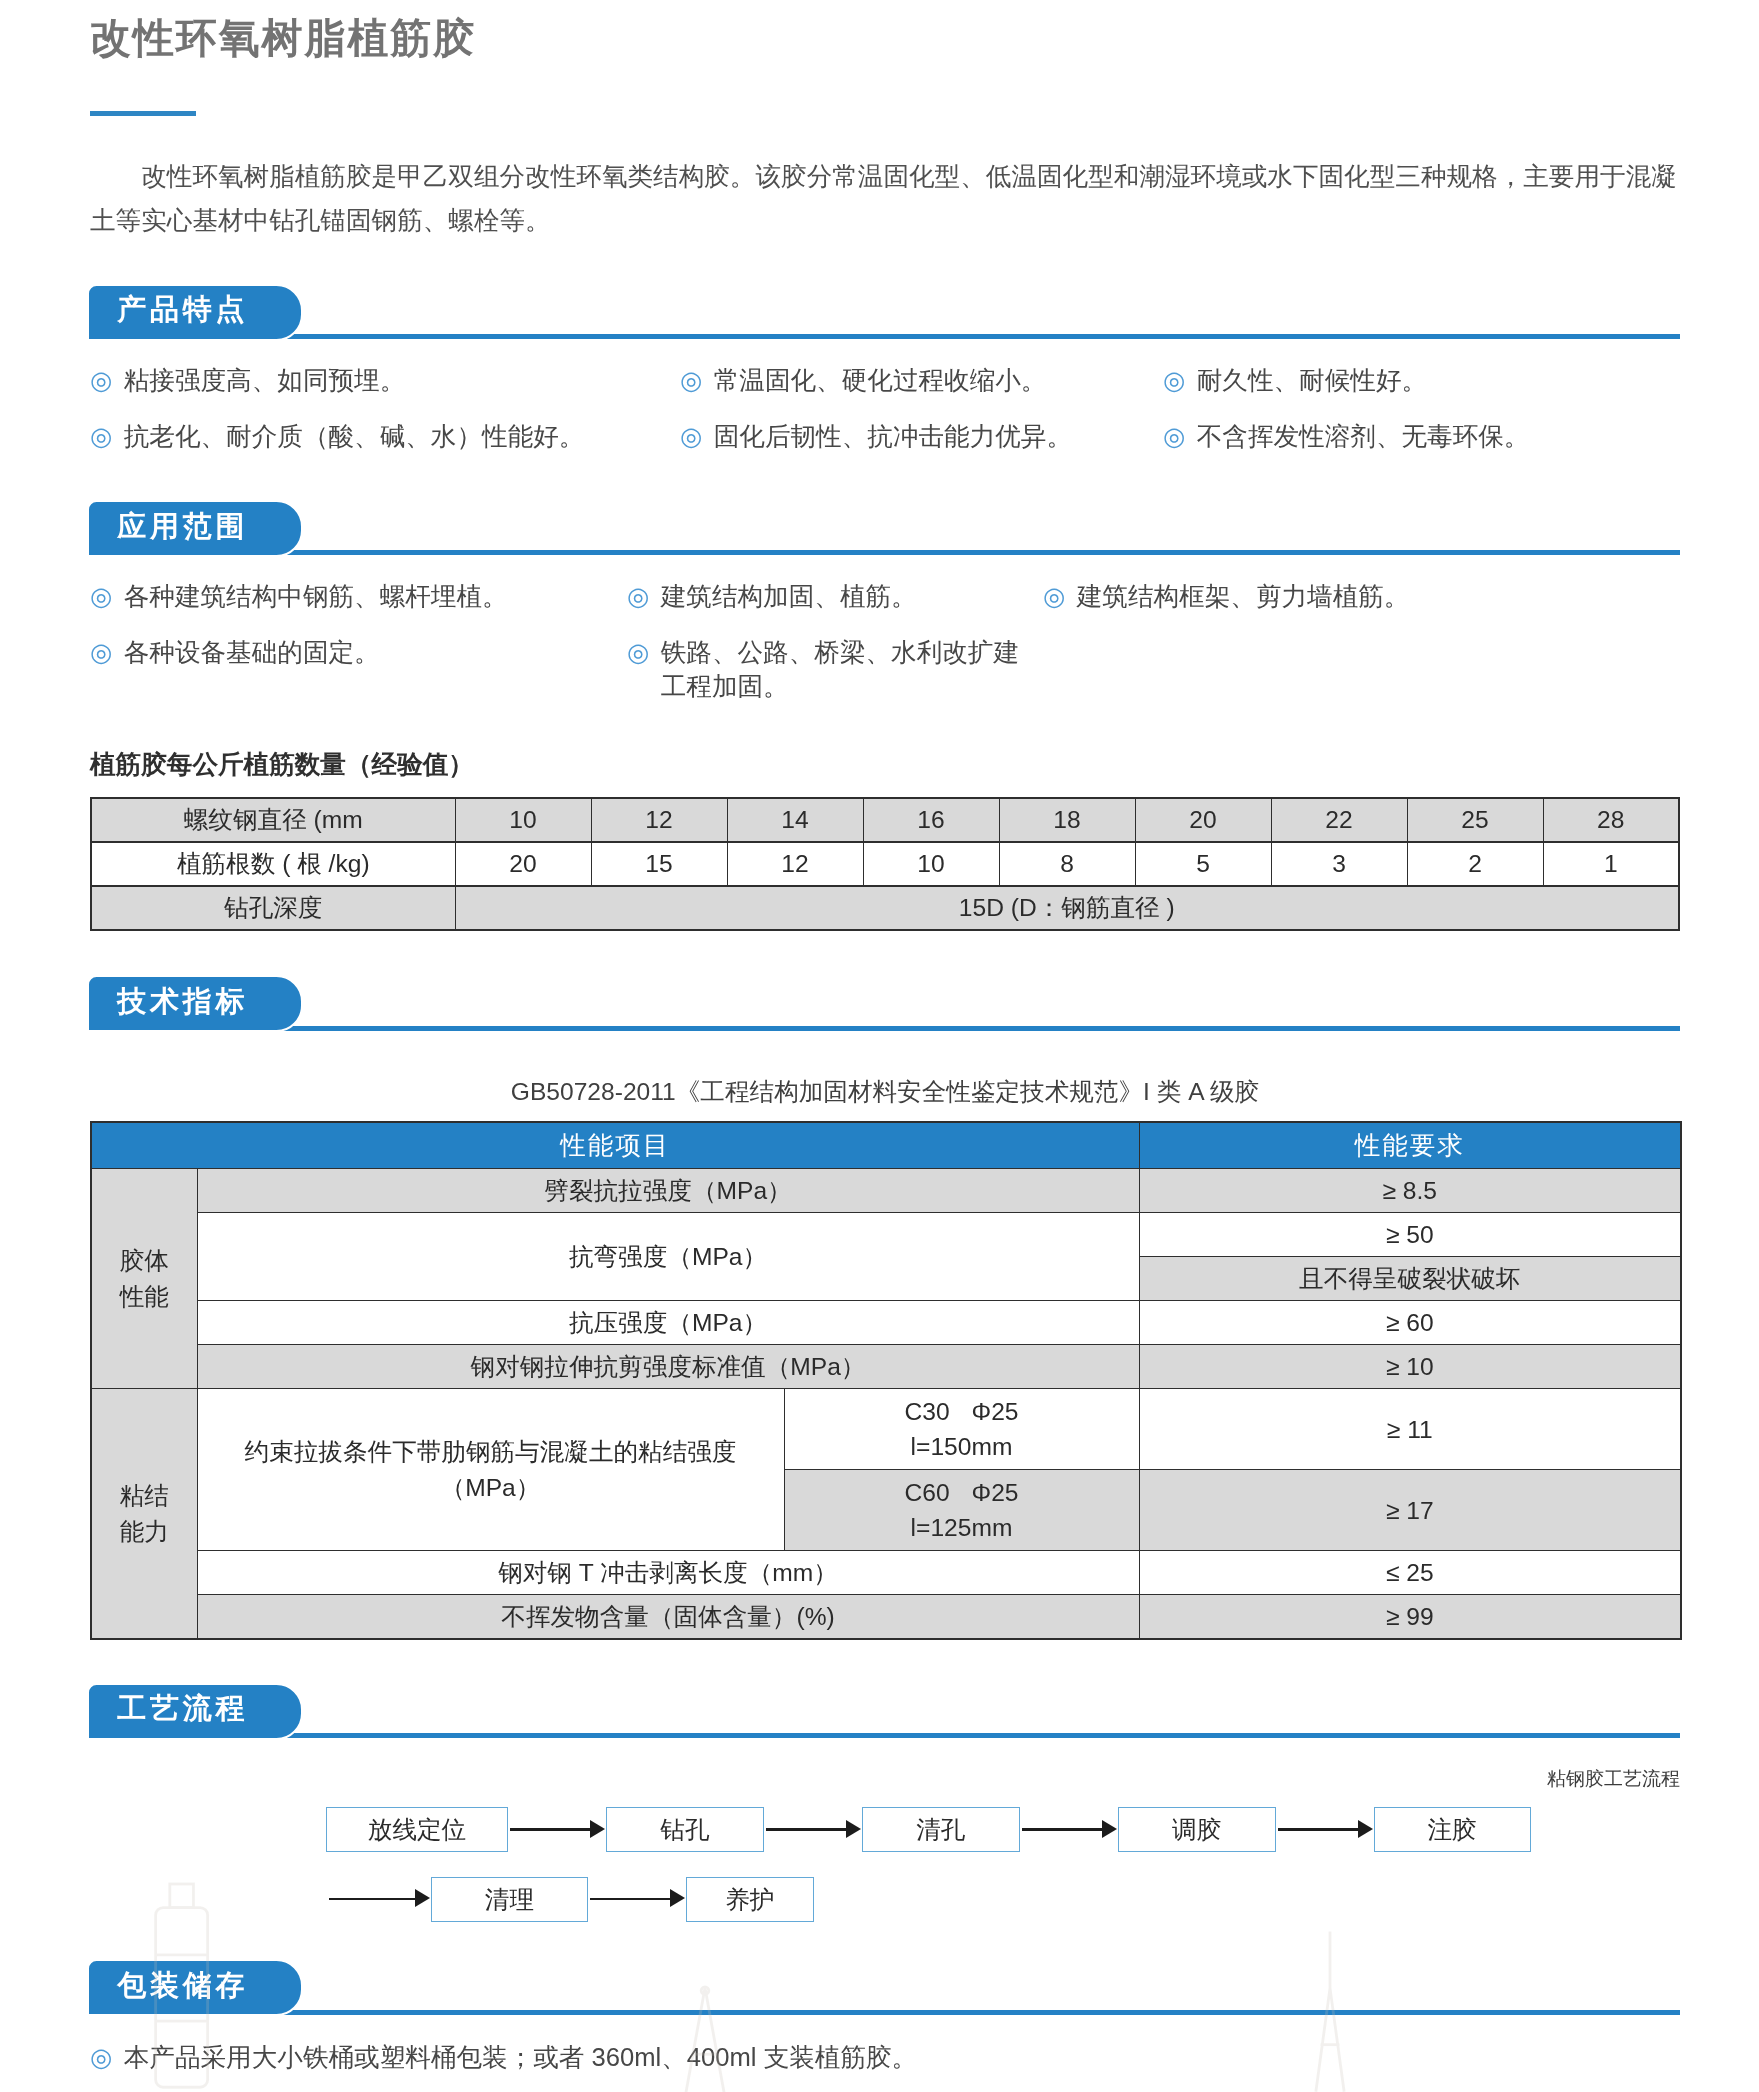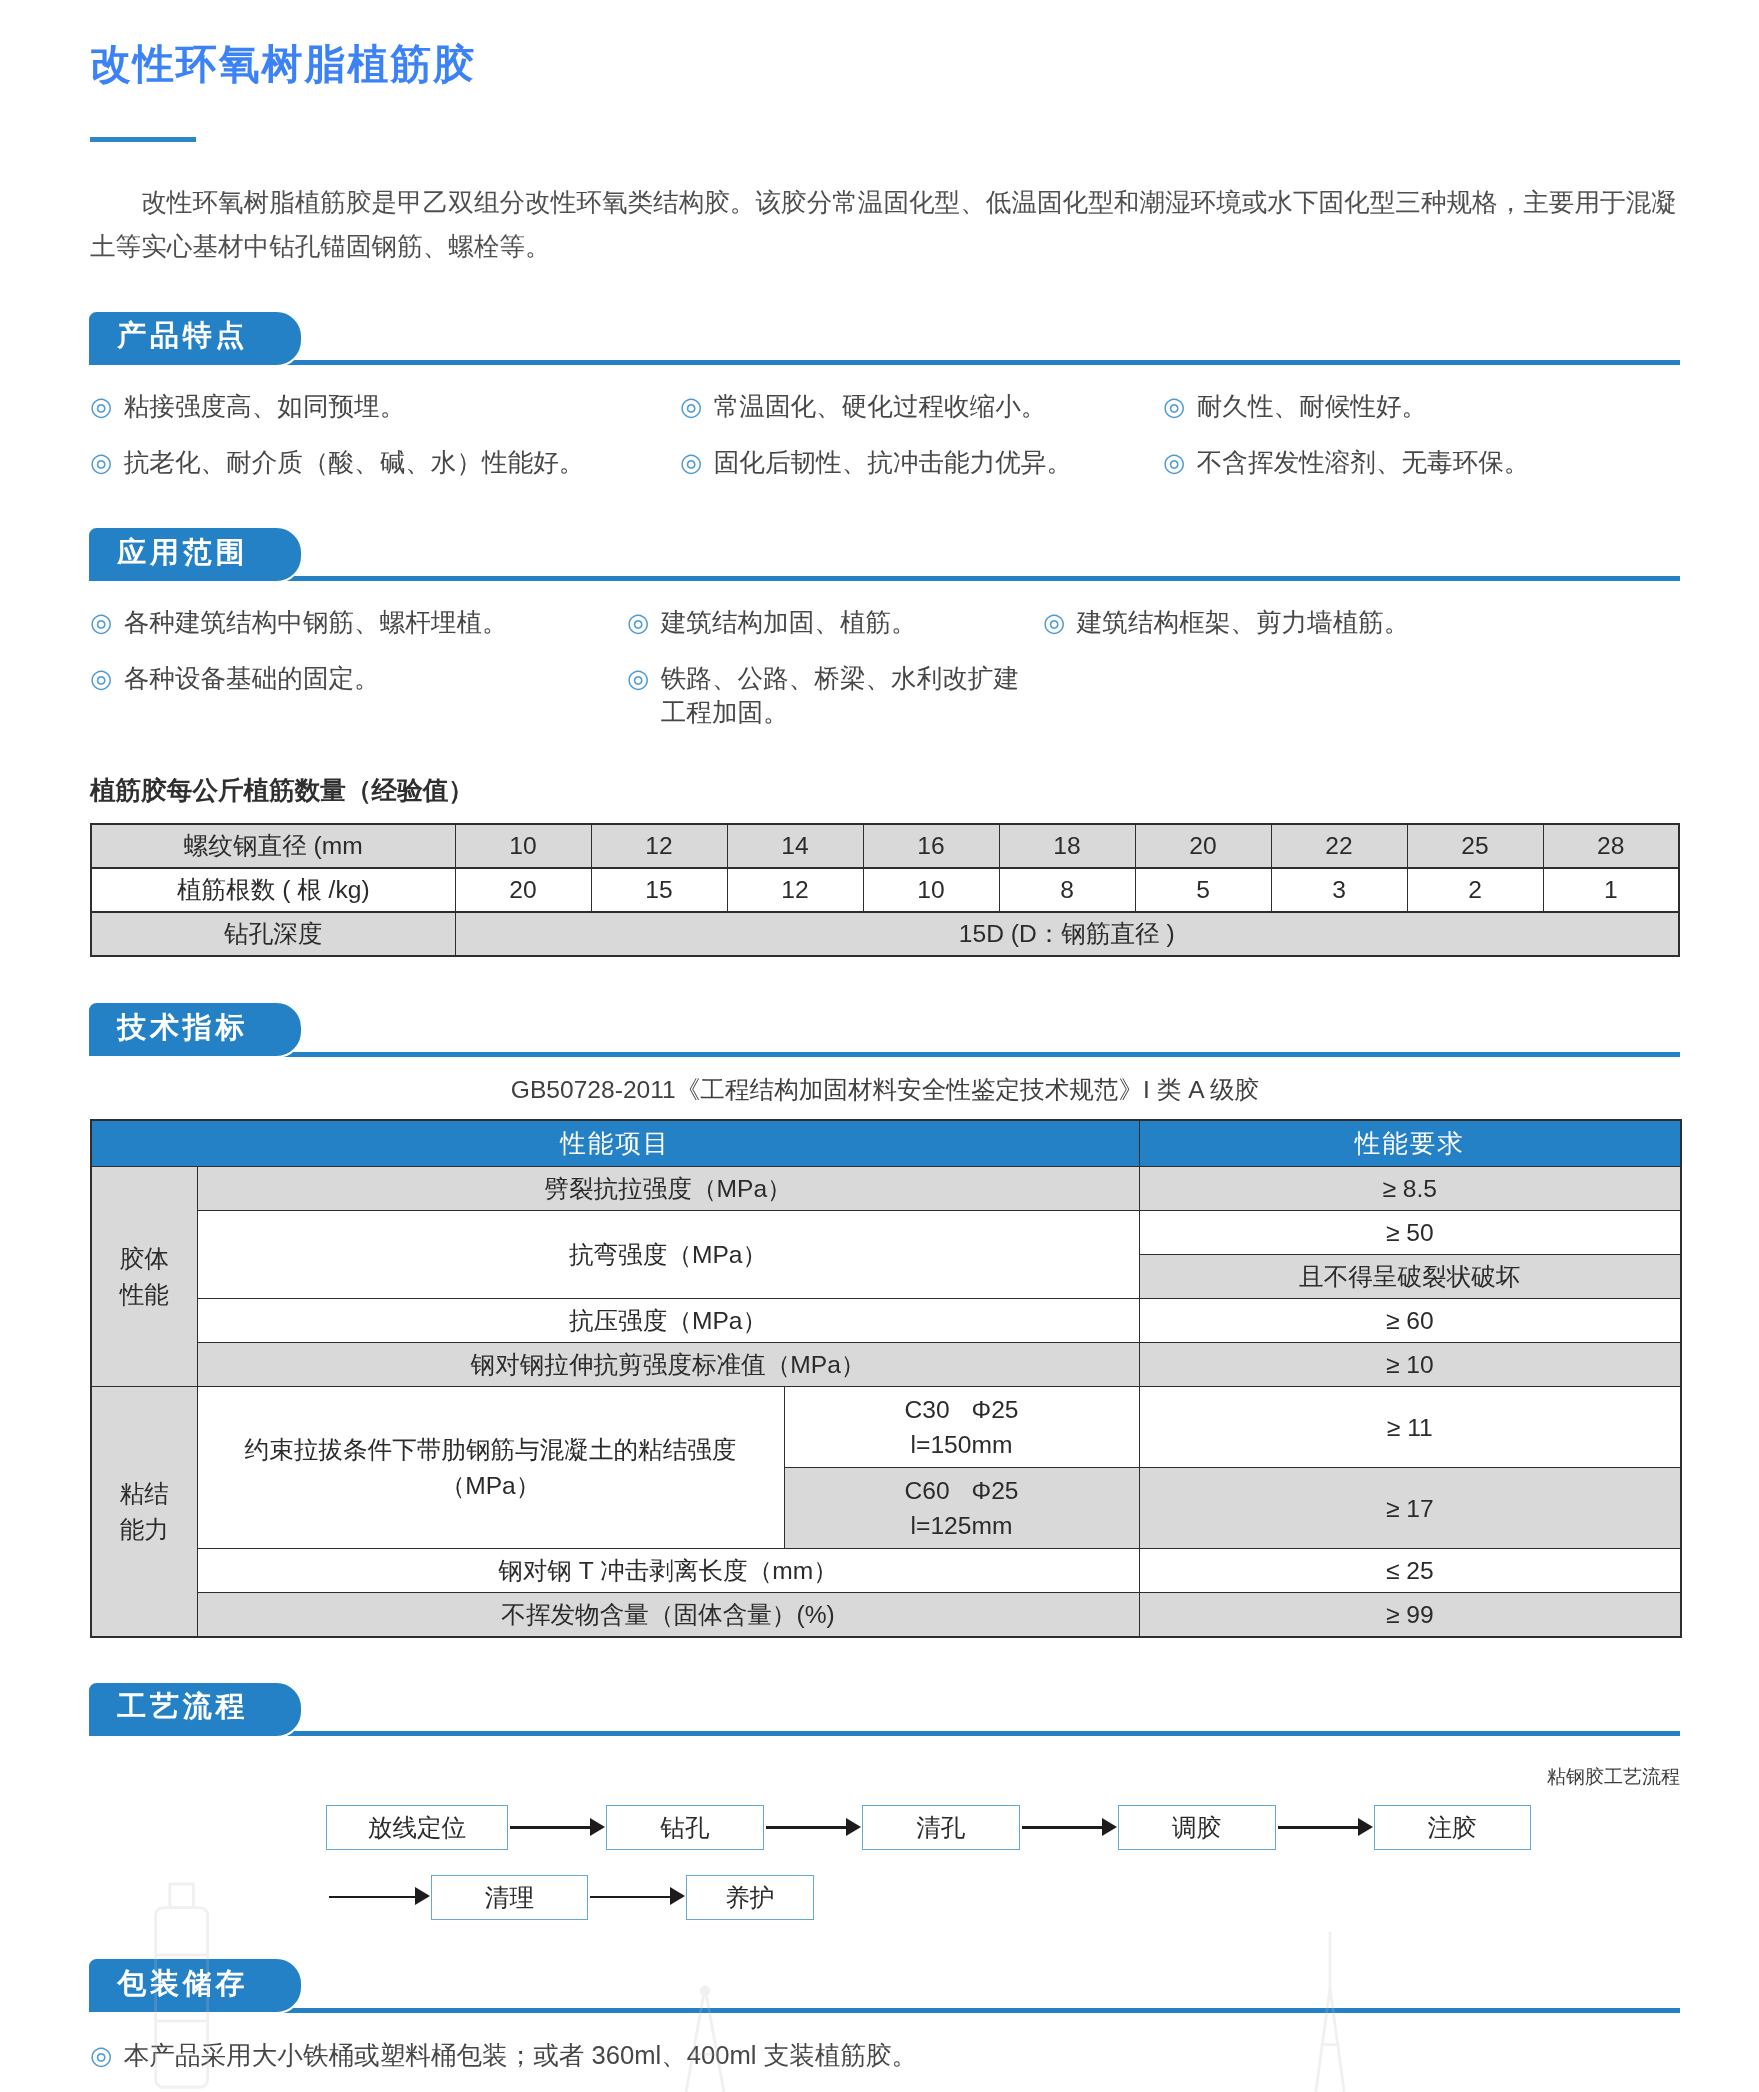--- a/index.html
+++ b/index.html
@@ -14,21 +14,21 @@
   body{
     width:1759px;height:2092px;position:relative;overflow:hidden;
     background:#ffffff;
     font-family:"Liberation Sans","DejaVu Sans",sans-serif;
     color:var(--body-text);
   }
   .content{width:1590px;margin:0 auto 0 90px;position:relative;}
 
   
   .page-title{
-    padding-top:37px;font-size:41px;font-weight:bold;color:#3b82f6;letter-spacing:1.9px;
+    padding-top:11px;font-size:41px;font-weight:bold;color:#737373;letter-spacing:1.9px;
   }
   .title-underline{width:106px;height:4.7px;background:#2e86c4;margin-top:45px;}
 
   .intro{margin-top:38px;font-size:25.6px;line-height:1.75;color:#4f4f4f;text-indent:2em;}
 
   
   .sec-banner{position:relative;border-bottom:5.7px solid var(--accent);height:51px;margin-top:16px;}
   .sec-tab{
     position:absolute;left:-2.8px;bottom:-6.6px;height:57px;min-width:216px;
     background:var(--accent);color:#fff;font-size:29px;font-weight:bold;letter-spacing:3.8px;
@@ -46,21 +46,21 @@
   .dose-caption{margin-top:44px;font-size:25.6px;font-weight:bold;color:#2f2f2f;}
   table{border-collapse:collapse;width:100%;table-layout:fixed;}
   .dose-table{margin-top:15px;border:2.8px solid var(--table-line);}
   .dose-table td{
     border:0.9px solid var(--table-line);border-top-width:2.8px;border-bottom-width:2.8px;
     height:44px;text-align:center;font-size:24.6px;color:var(--cell-text);vertical-align:middle;
   }
   .g{background:var(--gray);}
 
   
-  .tech-caption{margin-top:16px;text-align:center;font-size:24.6px;color:#3f3f3f;}
+  .tech-caption{margin-top:44px;text-align:center;font-size:24.6px;color:#3f3f3f;}
   .tech-table{margin-top:13.2px;border:2.8px solid var(--table-line);}
   .tech-table th{
     background:var(--accent);color:#ffffff;font-size:25.6px;font-weight:normal;height:47px;
     border:0.9px solid var(--table-line);letter-spacing:1.9px;
   }
   .tech-table td{
     border:0.9px solid var(--table-line);border-top-width:1.9px;border-bottom-width:1.9px;
     text-align:center;font-size:24.6px;color:var(--cell-text);height:44px;vertical-align:middle;
     line-height:1.45;
   }

